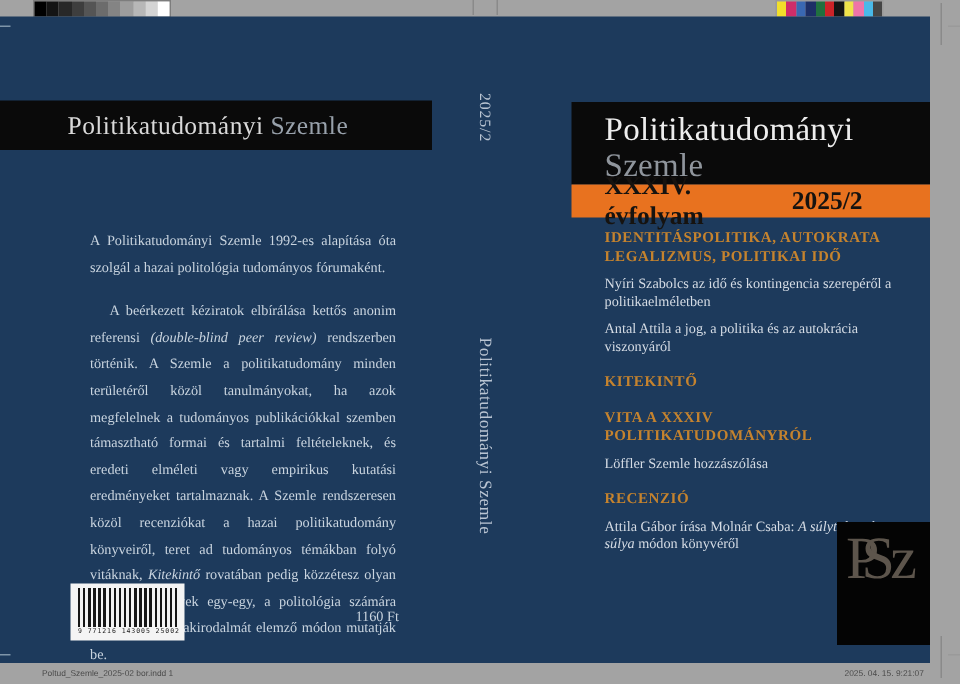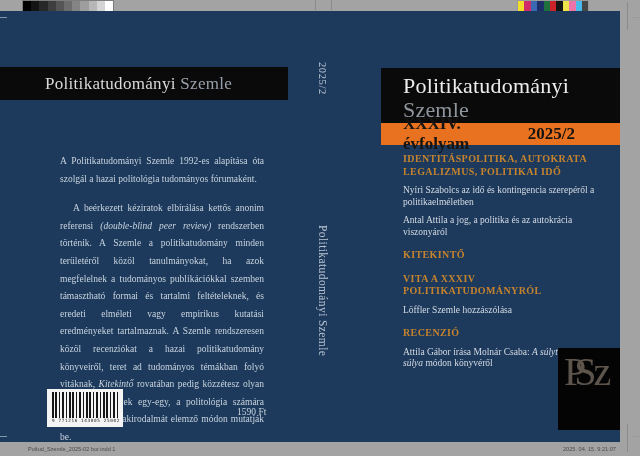--- a/index.html
+++ b/index.html
@@ -108,21 +108,21 @@
 
     <div class="back-body">
         <p><span>A Politikatudományi Szemle 1992-es alapítása óta szolgál a hazai politológia tudományos fórumaként.</span></p>
         <p class="indent"><span>A beérkezett kéziratok elbírálása kettős anonim referensi </span><i>(double-blind peer review)</i><span> rendszerben történik. A Szemle a politikatudomány minden területéről közöl tanulmányokat, ha azok megfelelnek a tudományos publikációkkal szemben támasztható formai és tartalmi feltételeknek, és eredeti elméleti vagy empirikus kutatási eredményeket tartalmaznak. A Szemle rendszeresen közöl recenziókat a hazai politikatudomány könyveiről, teret ad tudományos témákban folyó vitáknak, </span><i>Kitekintő</i><span> rovatában pedig közzétesz olyan cikkeket, amelyek egy-egy, a politológia számára fontos terület szakirodalmát elemző módon mutatják be.</span></p>
       </div>
 
     <div class="barcode">
       <div class="bars"></div>
       <div class="digits">9 771216 143005   25002</div>
     </div>
-    <div class="price">1590 Ft</div>
+    <div class="price">1160 Ft</div>
 
     <div class="spine-issue">2025/2</div>
     <div class="spine-title">Politikatudományi Szemle</div>
 
     <div class="front-band">
       <div class="l1">Politikatudományi</div>
       <div class="l2">Szemle</div>
     </div>
 
     <div class="front-orange">

